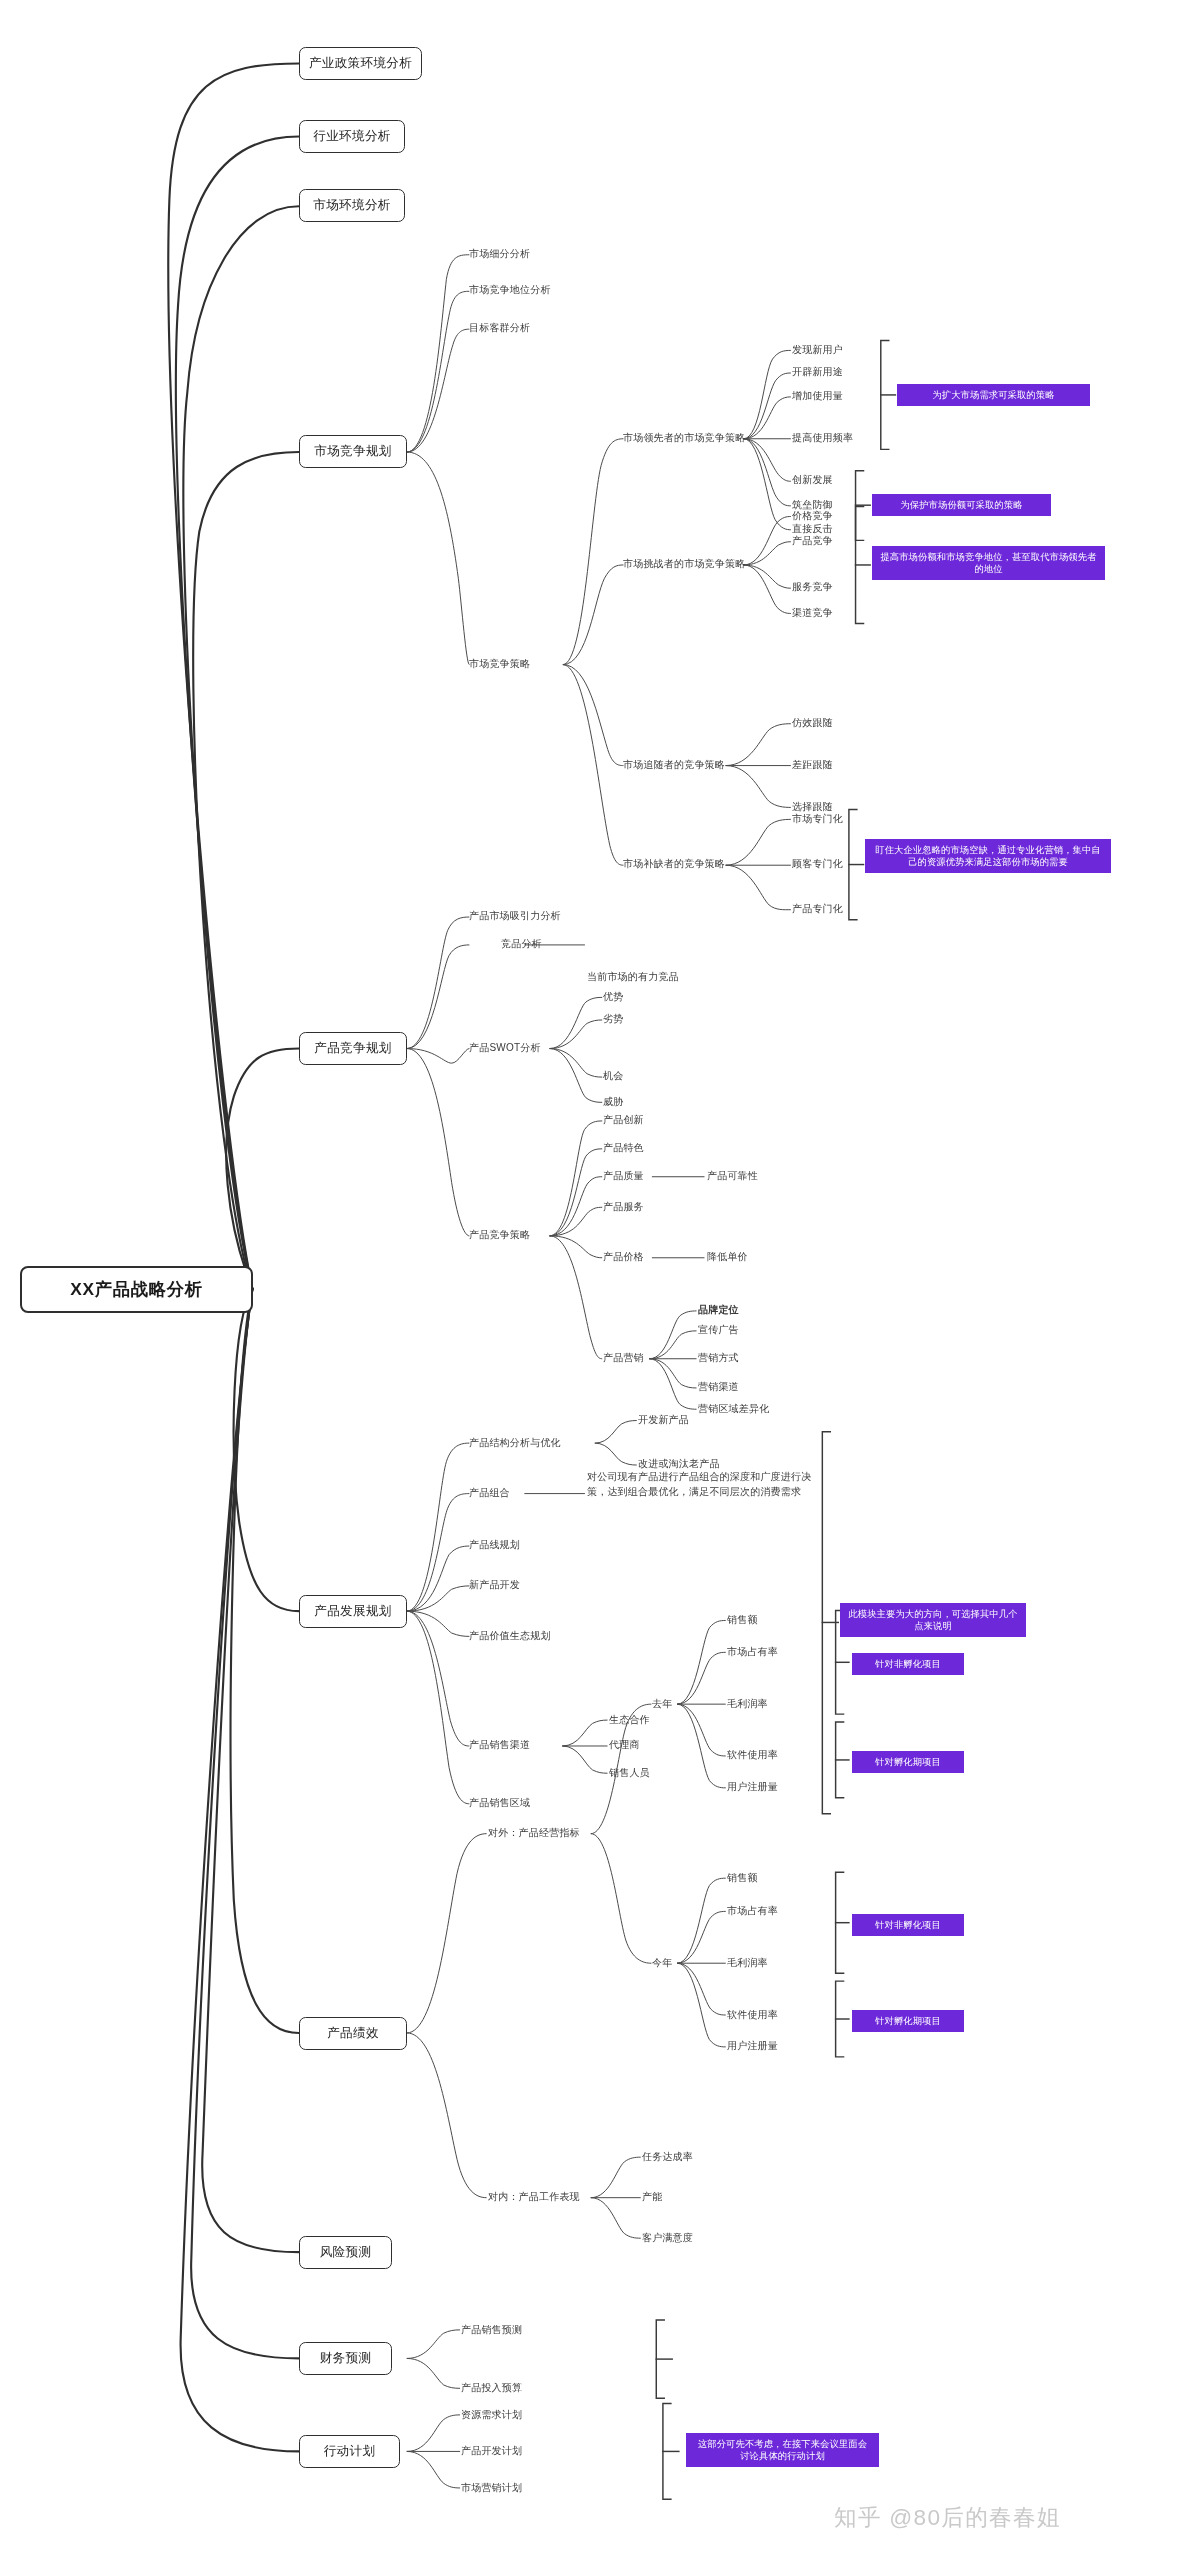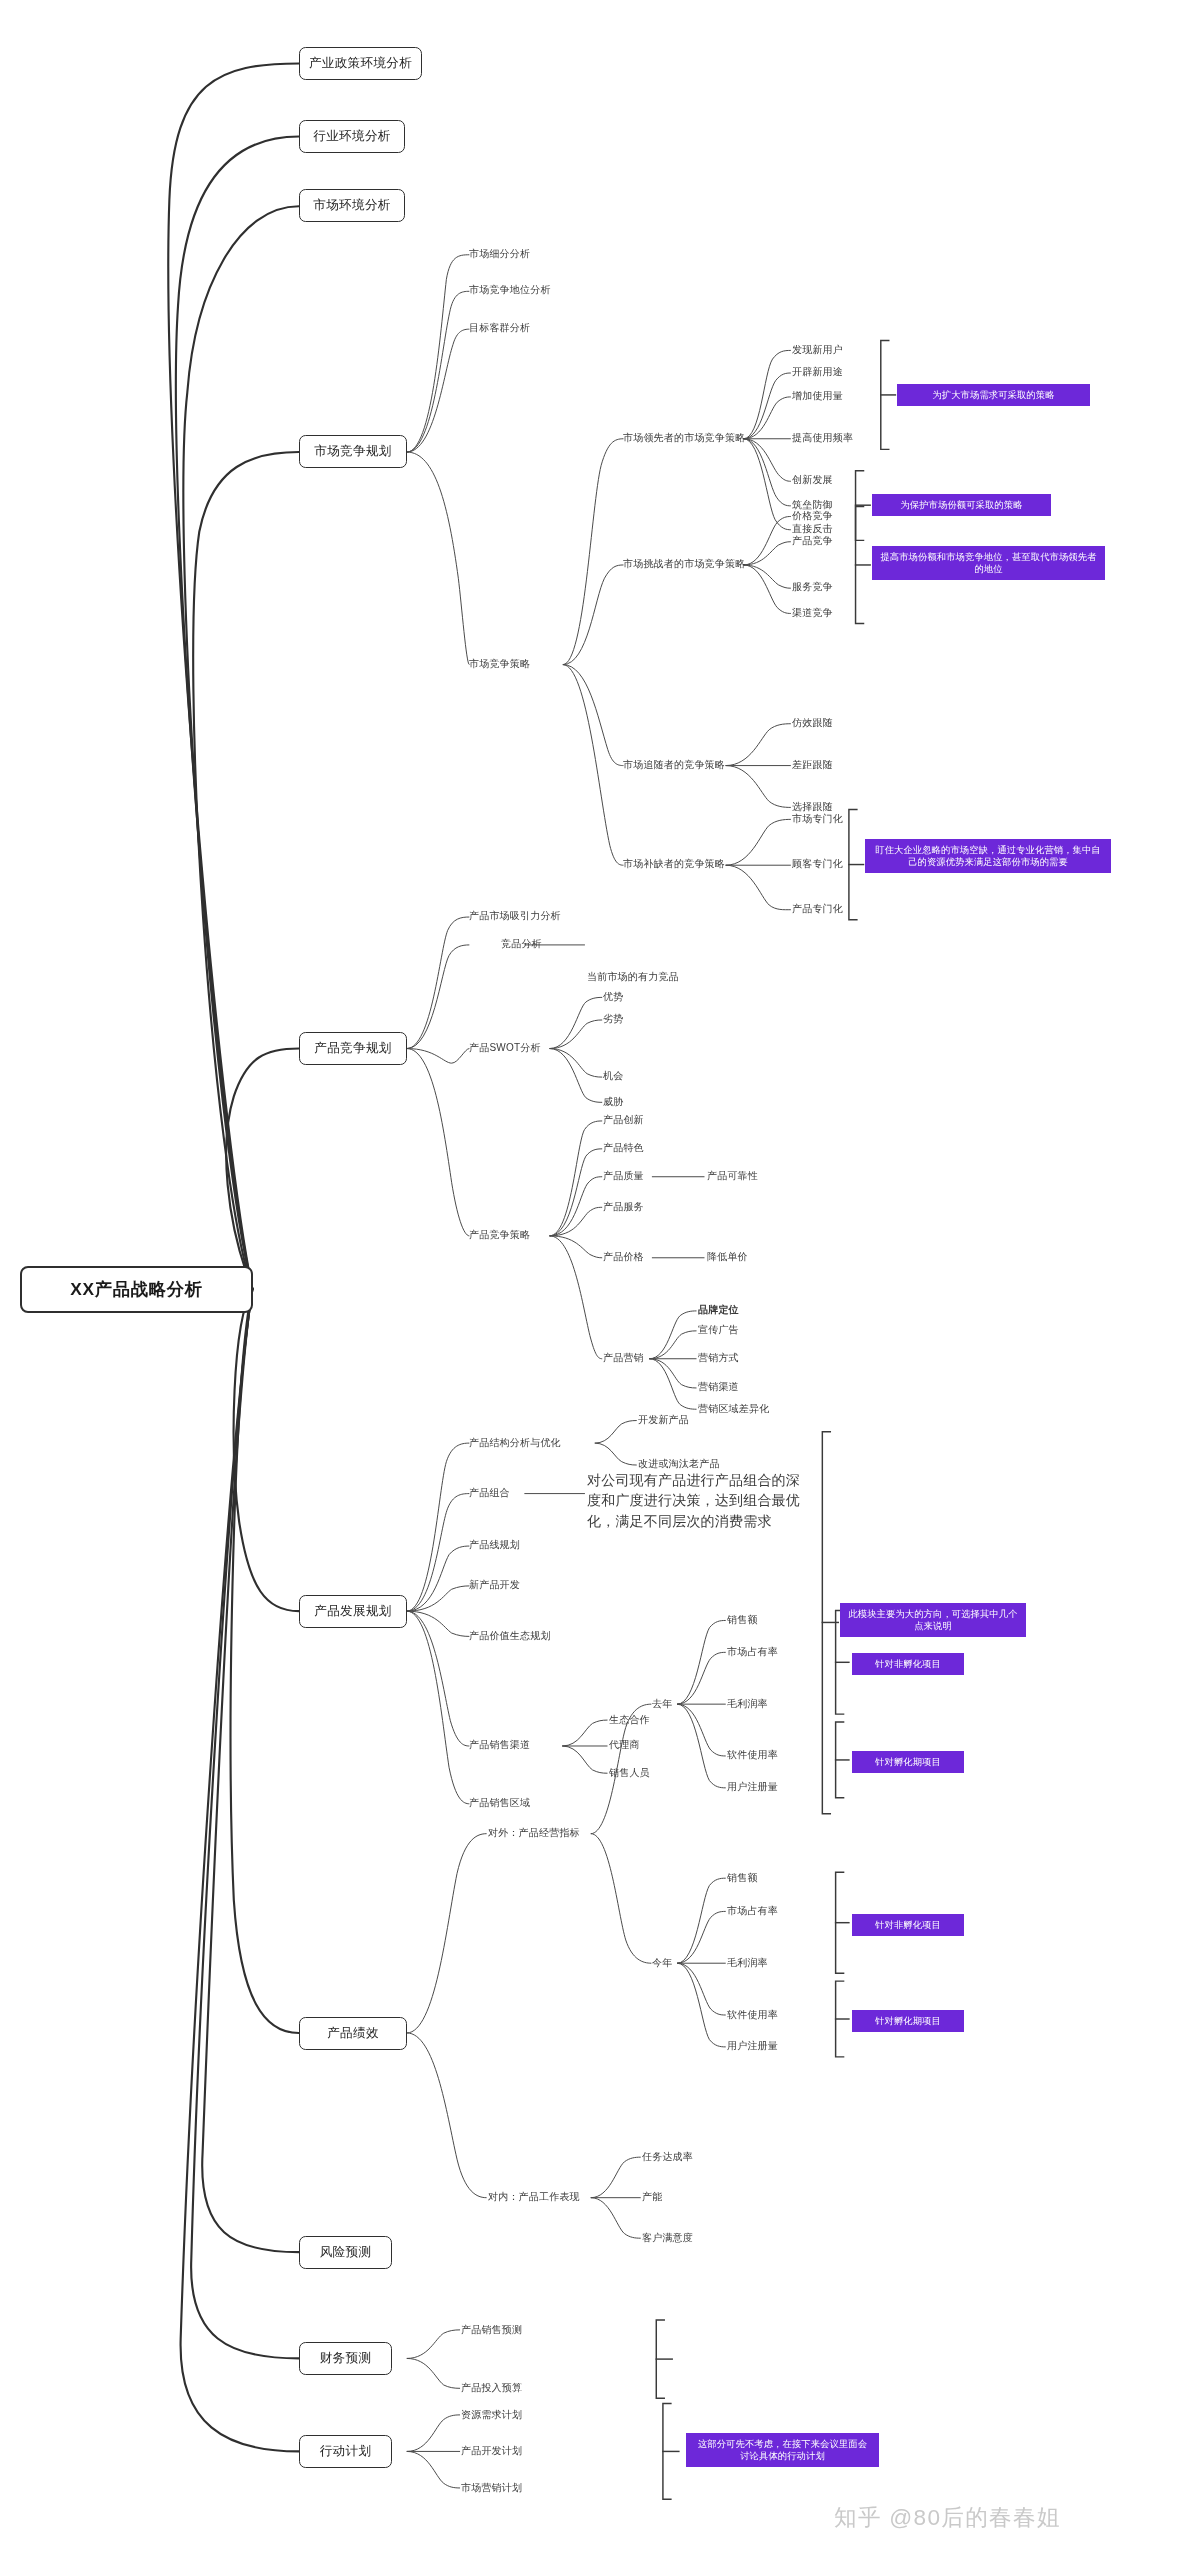--- a/index.html
+++ b/index.html
@@ -52,21 +52,21 @@
     align-items: center;
     justify-content: center;
     letter-spacing: 0.3px;
   }
   
   .txt {
     color: #3a3a3a;
     font-size: 10px;
     letter-spacing: 0.2px;
   }
-  .txt.small { font-size: 14px; }
+  .txt.small { font-size: 10px; }
   
   .dark-box {
     background: #6d28d9;
     color: #ffffff;
     border-radius: 0;
     font-size: 9.3px;
     padding: 4.7px 8px;
     text-align: center;
     line-height: 1.35;
     letter-spacing: 0.1px;
@@ -250,21 +250,21 @@
 
   <div class="node l1-box" style="left:299px; top:47px; width:123px; height:33px;">产业政策环境分析</div>
   <div class="node l1-box" style="left:299px; top:120px; width:106px; height:33px;">行业环境分析</div>
   <div class="node l1-box" style="left:299px; top:189px; width:106px; height:33px;">市场环境分析</div>
   <div class="node l1-box" style="left:299px; top:435px; width:108px; height:33px;">市场竞争规划</div>
   <div class="node l1-box" style="left:299px; top:1032px; width:108px; height:33px;">产品竞争规划</div>
   <div class="node l1-box" style="left:299px; top:1595px; width:108px; height:33px;">产品发展规划</div>
   <div class="node l1-box" style="left:299px; top:2017px; width:108px; height:33px;">产品绩效</div>
   <div class="node l1-box" style="left:299px; top:2236px; width:93px; height:33px;">风险预测</div>
   <div class="node l1-box" style="left:299px; top:2342px; width:93px; height:33px;">财务预测</div>
-  <div class="node l1-box" style="left:299px; top:2435px; width:93px; height:33px;text-align:center;">行动计划</div>
+  <div class="node l1-box" style="left:299px; top:2435px; width:101px; height:33px;text-align:center;">行动计划</div>
 
   <div class="node txt" style="left:469px; top:248px;">市场细分分析</div>
   <div class="node txt" style="left:469px; top:284px;">市场竞争地位分析</div>
   <div class="node txt" style="left:469px; top:322px;">目标客群分析</div>
   <div class="node txt" style="left:469px; top:658px;">市场竞争策略</div>
 
   <div class="node txt" style="left:623px; top:432px;">市场领先者的市场竞争策略</div>
   <div class="node txt" style="left:623px; top:558px;">市场挑战者的市场竞争策略</div>
   <div class="node txt" style="left:623px; top:759px;">市场追随者的竞争策略</div>
   <div class="node txt" style="left:623px; top:858px;">市场补缺者的竞争策略</div>

